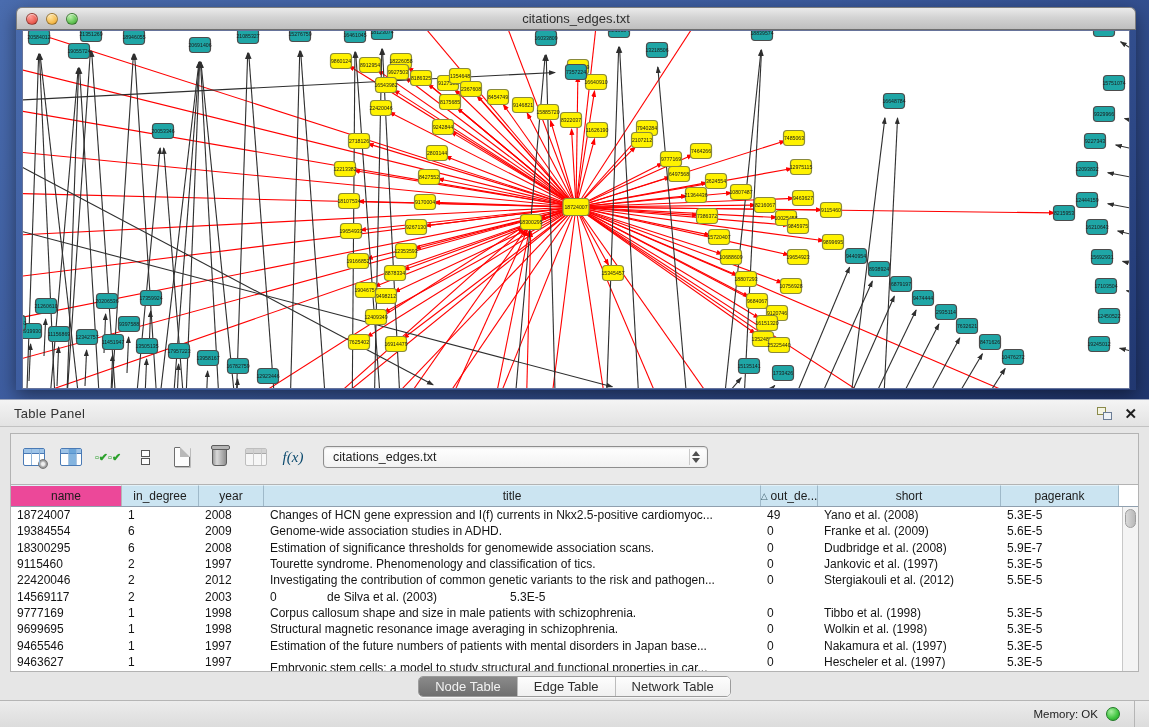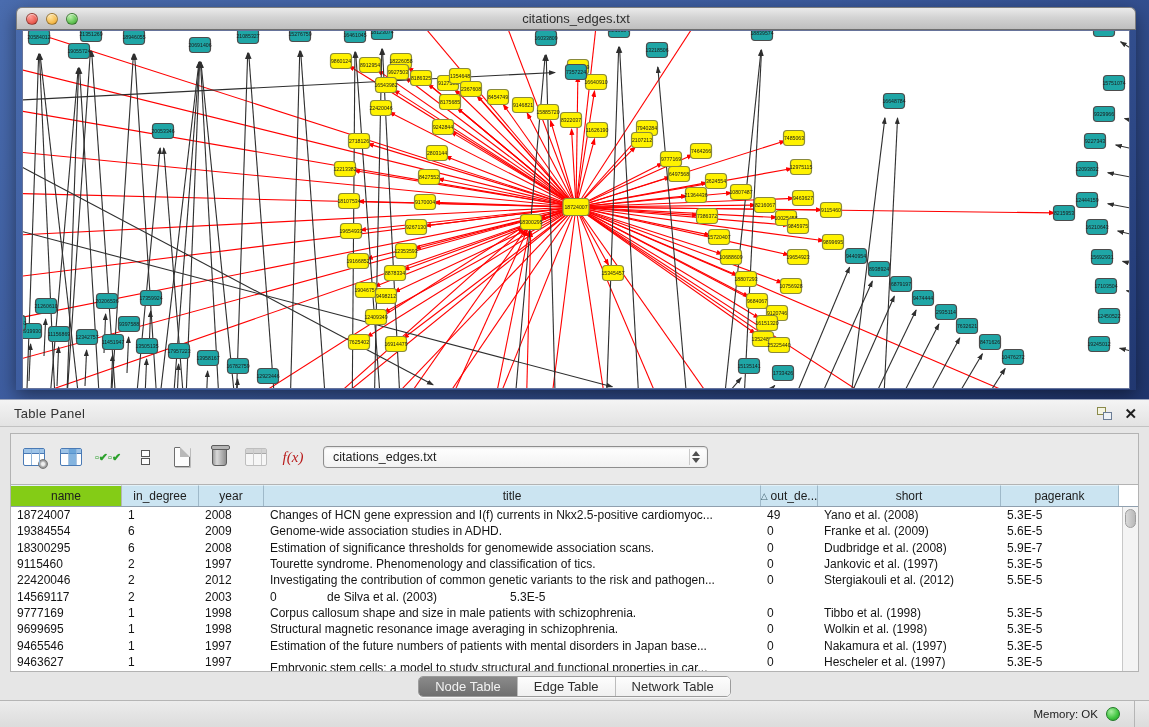--- a/index.html
+++ b/index.html
@@ -60,41 +60,41 @@
   .checks-ic span { display:block; }
   .rows-ic div { width:9px; height:7px; border:1.5px solid #555; margin:1px 0; background:#fdfdfd; }
   .file-ic { width:16px; height:20px; background:#fdfdfd; border:1px solid #6e6e6e;
     position:relative; border-radius:1px; box-shadow:1px 1px 0 #bbb; }
   .file-ic:before { content:""; position:absolute; right:-1px; top:-1px;
     border:5px solid; border-color:#eaeaea #eaeaea #b9b9b9 #b9b9b9; }
   .trash-ic { width:15px; height:18px; background:linear-gradient(90deg,#9d9d9d,#d9d9d9 30%,#8f8f8f);
     border:1px solid #5d5d5d; border-radius:2px 2px 3px 3px; position:relative; }
   .trash-ic:before { content:""; position:absolute; left:-2px; top:-4px; width:17px; height:3px;
     background:#b5b5b5; border:1px solid #5d5d5d; border-radius:2px; }
-  .fx-ic { font-family:"Liberation Serif", serif; font-style:italic; font-size:15px; color:#b91c1c; }
+  .fx-ic { font-family:"Liberation Serif", serif; font-style:italic; font-size:15px; color:#0c4a6e; }
 
   .combo { width:385px; height:22px; background:linear-gradient(#ffffff,#f2f2f2);
     border:1px solid #8e8e8e; border-radius:4px; margin-left:6px;
     display:flex; align-items:center; position:relative; box-shadow:inset 0 1px 2px rgba(0,0,0,.12); }
   .combo-text { font-size:12.5px; color:#1c1c1c; margin-left:9px; }
   .combo-spin { position:absolute; right:5px; top:2px; bottom:2px; width:13px;
     display:flex; flex-direction:column; align-items:center; justify-content:center; gap:2px;
     border-left:1px solid #c9c9c9; }
   .spin-up { width:0; height:0; border-left:4px solid transparent; border-right:4px solid transparent;
     border-bottom:5px solid #4f4f4f; }
   .spin-dn { width:0; height:0; border-left:4px solid transparent; border-right:4px solid transparent;
     border-top:5px solid #4f4f4f; }
 
   .tablewrap { position:absolute; left:0; right:0; top:50px; bottom:0; background:#fff;
     border-top:1px solid #b3b3b3; }
   .thead { display:flex; height:22px; border-bottom:1px solid #8f9fae; }
   .th { background:#cbe4f1; border-right:1px solid #9fb9c9; border-top:1px solid #e2f1f8;
     font-size:12px; color:#1c1c1c; display:flex; align-items:center; justify-content:center;
     overflow:hidden; white-space:nowrap; }
-  .th.gray { background:#84cc16; border-right-color:#b5b5b5; }
+  .th.gray { background:#ec4899; border-right-color:#b5b5b5; }
   .sort-tri { font-size:9px; color:#41626f; margin-right:3px; }
   .tbody { position:absolute; left:0; right:16px; top:22px; bottom:0; overflow:hidden; }
   .tr { display:flex; height:16.3px; align-items:center; }
   .td { font-size:12px; color:#141414; white-space:nowrap; overflow:hidden;
     padding-left:6px; }
   .vscroll { position:absolute; right:0; top:22px; bottom:0; width:16px;
     background:#f4f4f4; border-left:1px solid #c8c8c8; }
   .vthumb { position:absolute; left:2px; right:2px; top:2px; height:19px;
     background:linear-gradient(90deg,#d9d9d9,#b9b9b9); border:1px solid #9e9e9e; border-radius:6px; }
 

